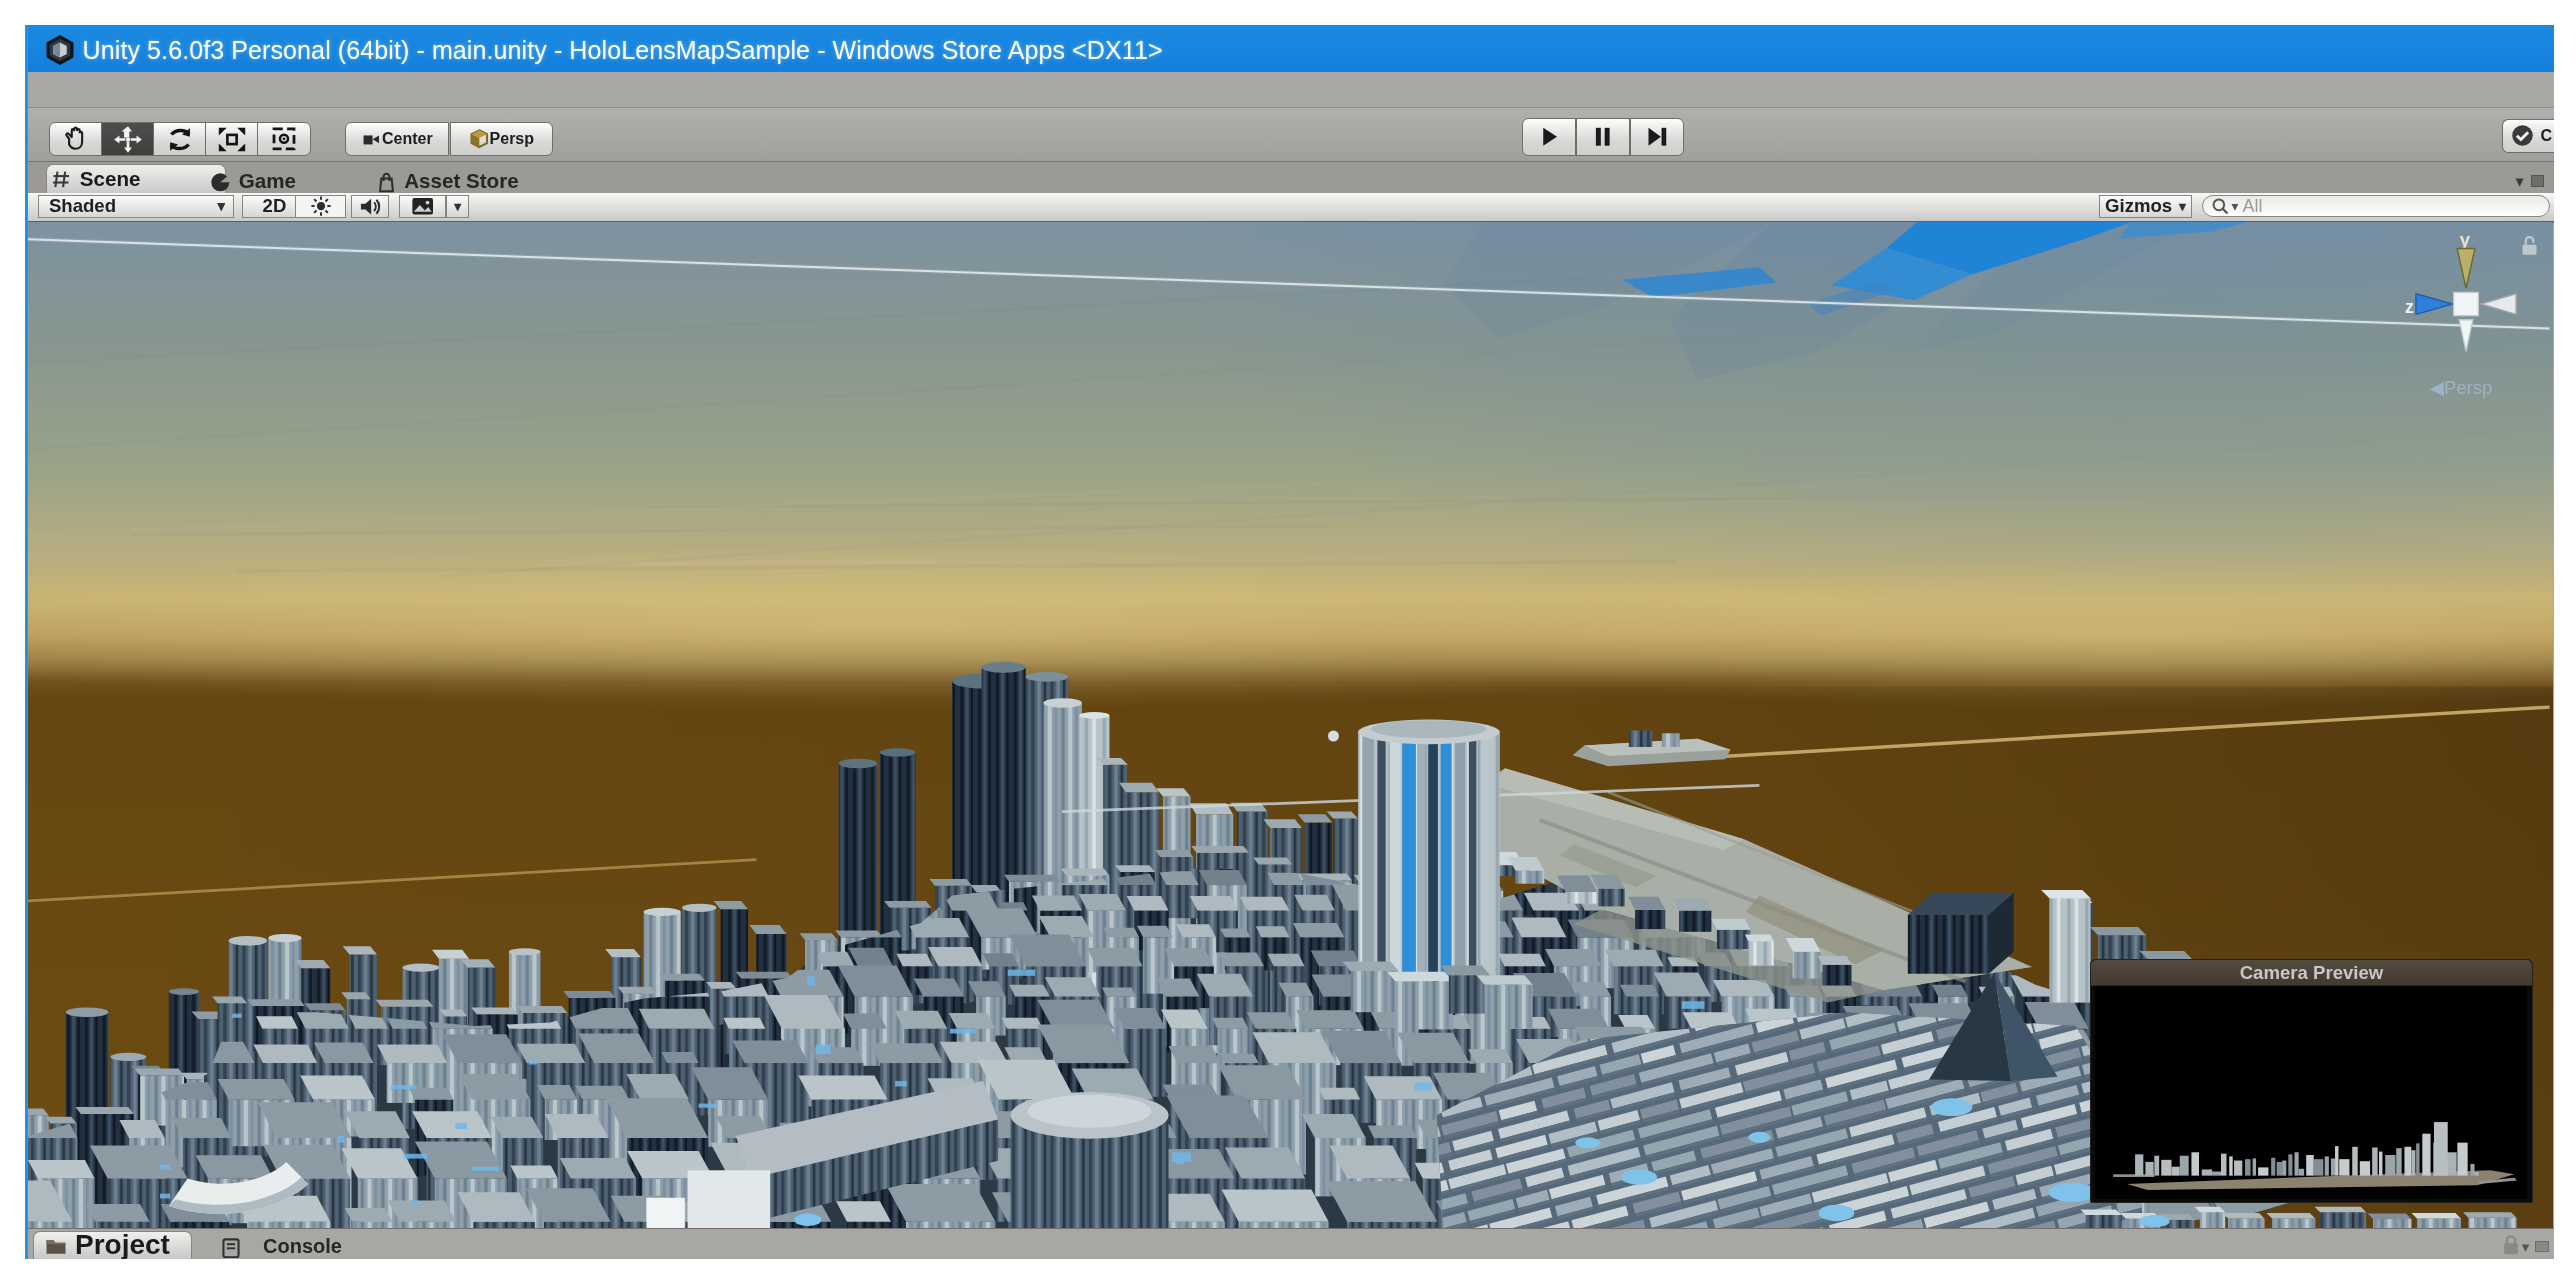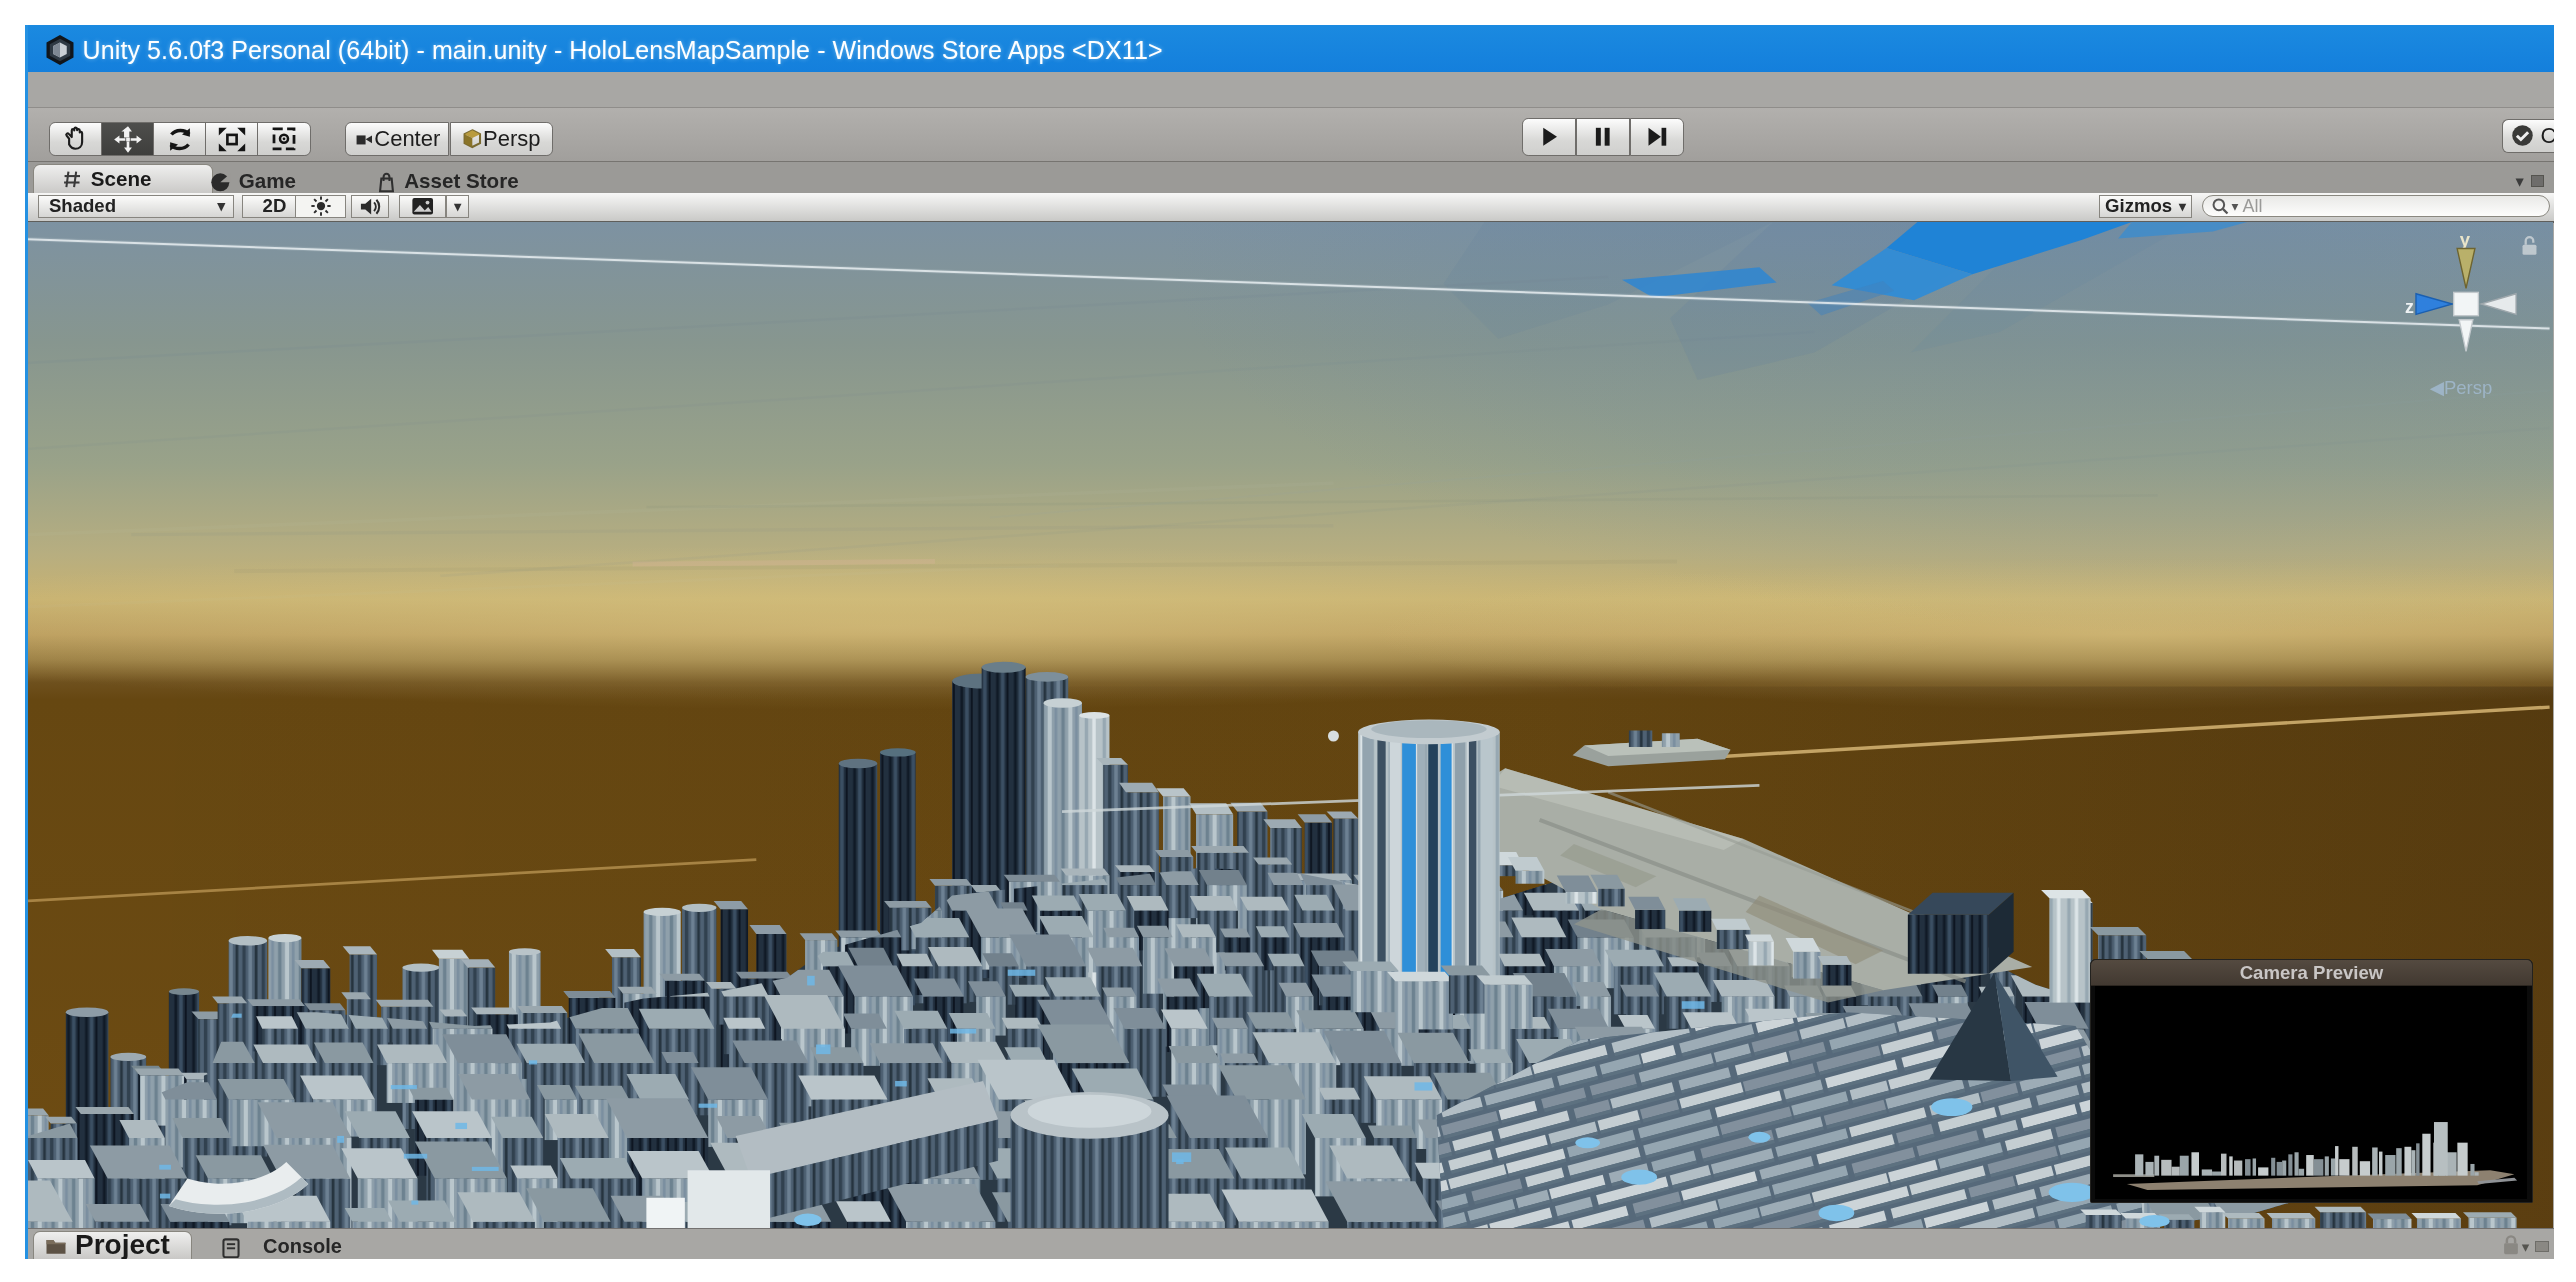--- a/index.html
+++ b/index.html
@@ -11,21 +11,21 @@
   text-shadow:0 0 4.1px rgba(120,190,240,.9), 0 0 1.4px rgba(80,160,230,.8); letter-spacing:0.1px; white-space:pre; }
 #menubar { position:absolute; left:-3.4px; top:49px; width:2529px; height:33px; background:#fff; }
 .mi { position:absolute; top:5.5px; font-size:20.6px; font-weight:600; color:#141414; }
 #toolbar { position:absolute; left:0; top:82px; width:100%; height:54px;
   background:linear-gradient(#b2b0ad,#a19f9c); border-top:0.7px solid #8f8d8a; }
 .btn { position:absolute; background:linear-gradient(#fcfcfc,#d8d8d6 60%,#cfcfcd);
   border:1.4px solid #6f6d6a; display:flex; align-items:center; justify-content:center; }
 .btn.dark { background:linear-gradient(#4e4e4c,#3e3e3c); }
 .btn.l { border-top-left-radius:6.2px; border-bottom-left-radius:6.2px; }
 .btn.r { border-top-right-radius:6.2px; border-bottom-right-radius:6.2px; }
-.btxt { font-size:22px; font-weight:400; color:#1d1d1d; }
+.btxt { font-size:16px; font-weight:700; color:#1d1d1d; }
 #tabrow { position:absolute; left:0; top:136px; width:100%; height:32px; background:#9b9a97; border-top:1.4px solid #767470; }
 .tab { position:absolute; top:1.4px; height:30px; background:linear-gradient(#efefee,#c9c8c6);
   border:0.7px solid #88867f; border-bottom:none; border-radius:6.9px 6.9px 0 0;
   display:flex; align-items:center; font-size:20.6px; font-weight:700; color:#1a1a1a; }
 .tablbl { position:absolute; top:2.7px; height:27.5px; display:flex; align-items:flex-end; font-size:20.6px; font-weight:700; color:#262626; }
 #scnbar { position:absolute; left:0; top:168px; width:100%; height:29.5px;
   background:linear-gradient(#f7f7f6,#c9c9c7); border-bottom:2.7px solid #5f5e5b; }
 .sbtn { position:absolute; top:1.4px; height:23.4px; background:linear-gradient(#fbfbfa,#d6d6d4);
   border:1.4px solid #87857f; display:flex; align-items:center; font-size:18.6px; font-weight:700; color:#222;text-align:center; }
 #scene { position:absolute; left:0; top:197px; width:2525px; height:1006px; overflow:hidden; }
@@ -132,21 +132,21 @@
       </div>
 <div class="btn l" style="left:2474px;top:10.3px;width:76px;height:34px;justify-content:flex-start;padding-left:6.9px;border-right:none;border-radius:6.2px 0 0 6.2px">
         <svg width="25" height="25" viewBox="0 0 20 20">
           <circle cx="10" cy="10" r="8.2" fill="#3a3a38"></circle>
           <path d="M5.5 10.2 L8.7 13.2 L14.5 7.4" fill="none" stroke="#efefef" stroke-width="2.4"></path>
         </svg>
         <span class="btxt" style="margin-left:5.5px">C</span>
       </div>
 </div>
 <div id="tabrow">
-<div class="tab" style="left:5px;width:180px;padding-left:28px">
+<div class="tab" style="left:18px;width:180px;padding-left:4px">
         <svg width="20.6" height="20.6" viewBox="0 0 16 16">
           <g stroke="#3a3a3a" stroke-width="1.6" fill="none">
             <line x1="5" y1="2" x2="3.4" y2="14"></line>
             <line x1="11" y1="2" x2="9.4" y2="14"></line>
             <line x1="2" y1="5.5" x2="14" y2="5.5"></line>
             <line x1="1.6" y1="10.5" x2="13.6" y2="10.5"></line>
           </g>
         </svg>
         <span style="margin-left:8.2px">Scene</span>
       </div>

